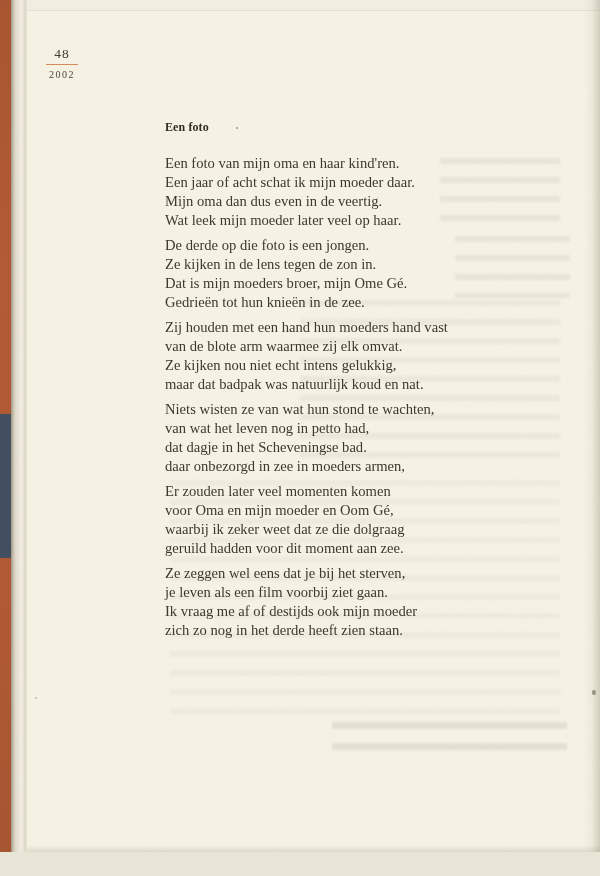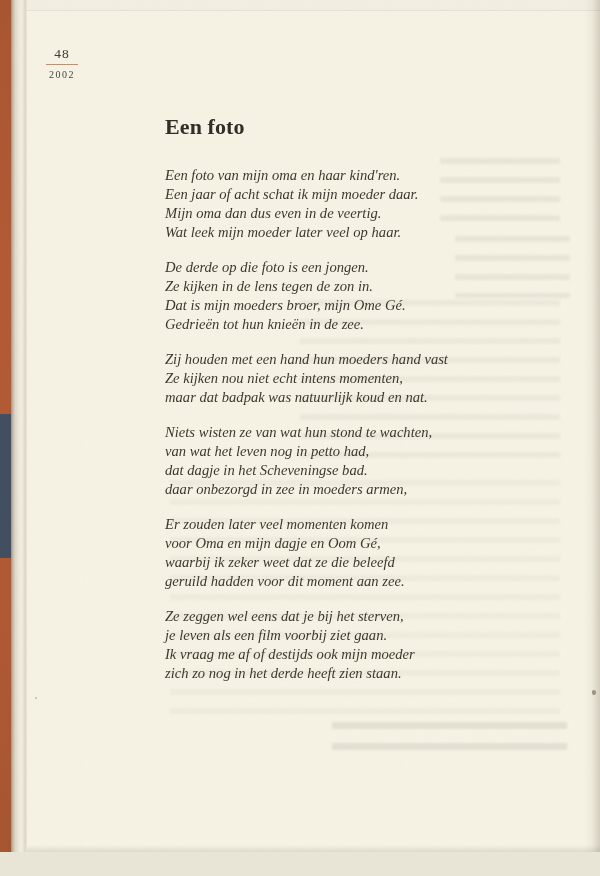--- a/index.html
+++ b/index.html
@@ -70,29 +70,29 @@
     height: 1px; margin: 3px 0 4px 0;
     background: #d8895b;
   }
   .folio .year {
     font-size: 10px; letter-spacing: 1.5px; line-height: 11px;
     color: #48433a;
   }
   
   .poem-title {
     position: absolute; left: 165px; top: 118px;
-    font-size: 22px; font-weight: 700; line-height: 18px;
+    font-size: 12px; font-weight: 700; line-height: 18px;
     color: #322d24; letter-spacing: 0.1px;
   }
   .poem {
     position: absolute; left: 165px; top: 150px;
     width: 330px;
     font-size: 14.6px; color: #3c372c;
   }
-  .stanza { margin: 16px 0 6px 0; font-style: italic; }
+  .stanza { margin: 4px 0 6px 0; }
   .line { line-height: 19px; white-space: nowrap; }
   
   .ghost {
     position: absolute; pointer-events: none;
     background: repeating-linear-gradient(180deg,
       rgba(112,106,86,0.09) 0px, rgba(112,106,86,0.09) 6px,
       rgba(112,106,86,0) 6px, rgba(112,106,86,0) 19px);
     filter: blur(0.8px);
   }
   .ghost-1 { left: 440px; top: 158px; width: 120px; height: 64px; }
@@ -149,33 +149,34 @@
       <div class="line">Wat leek mijn moeder later veel op haar.</div>
     </div>
     <div class="stanza">
       <div class="line">De derde op die foto is een jongen.</div>
       <div class="line">Ze kijken in de lens tegen de zon in.</div>
       <div class="line">Dat is mijn moeders broer, mijn Ome Gé.</div>
       <div class="line">Gedrieën tot hun knieën in de zee.</div>
     </div>
     <div class="stanza">
       <div class="line">Zij houden met een hand hun moeders hand vast</div>
-      <div class="line">Ze kijken nou niet echt intens momenten,</div>
+      <div class="line">van de blote arm waarmee zij elk omvat.</div>
+      <div class="line">Ze kijken nou niet echt intens gelukkig,</div>
       <div class="line">maar dat badpak was natuurlijk koud en nat.</div>
     </div>
     <div class="stanza">
       <div class="line">Niets wisten ze van wat hun stond te wachten,</div>
       <div class="line">van wat het leven nog in petto had,</div>
       <div class="line">dat dagje in het Scheveningse bad.</div>
       <div class="line">daar onbezorgd in zee in moeders armen,</div>
     </div>
     <div class="stanza">
       <div class="line">Er zouden later veel momenten komen</div>
-      <div class="line">voor Oma en mijn dagje en Oom Gé,</div>
-      <div class="line">waarbij ik zeker weet dat ze die beleefd</div>
+      <div class="line">voor Oma en mijn moeder en Oom Gé,</div>
+      <div class="line">waarbij ik zeker weet dat ze die dolgraag</div>
       <div class="line">geruild hadden voor dit moment aan zee.</div>
     </div>
     <div class="stanza">
       <div class="line">Ze zeggen wel eens dat je bij het sterven,</div>
       <div class="line">je leven als een film voorbij ziet gaan.</div>
       <div class="line">Ik vraag me af of destijds ook mijn moeder</div>
       <div class="line">zich zo nog in het derde heeft zien staan.</div>
     </div>
   </div>
 

